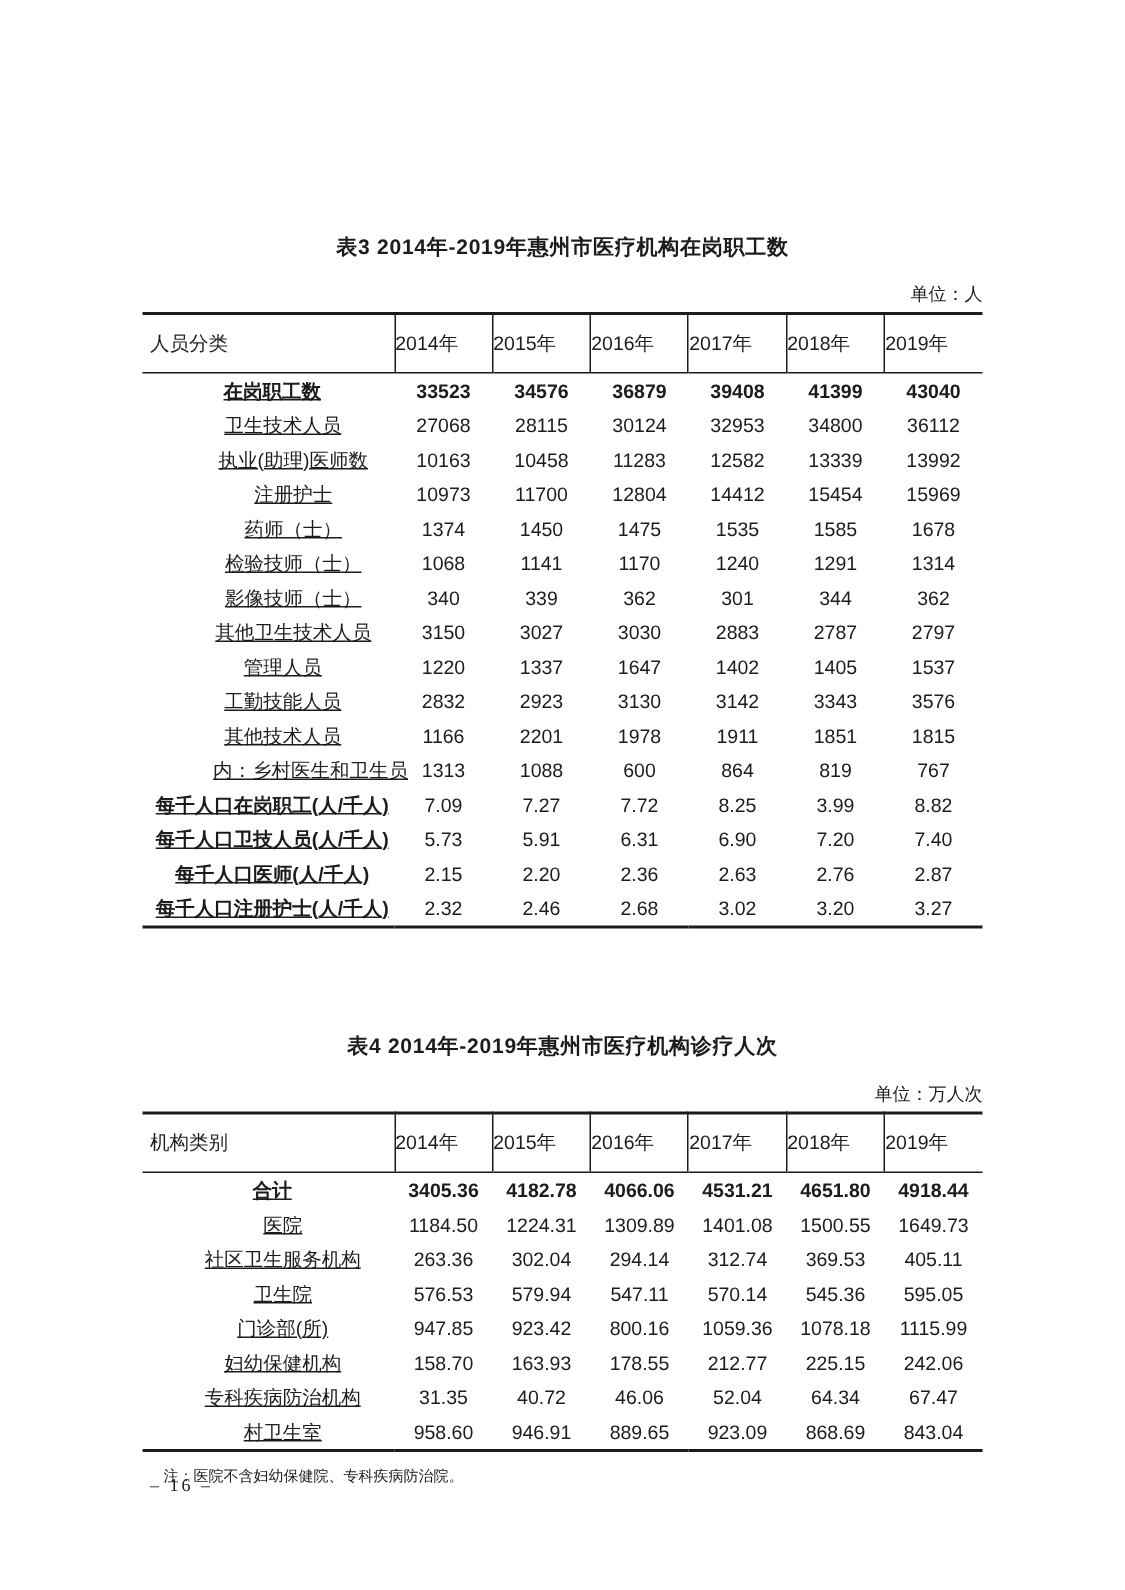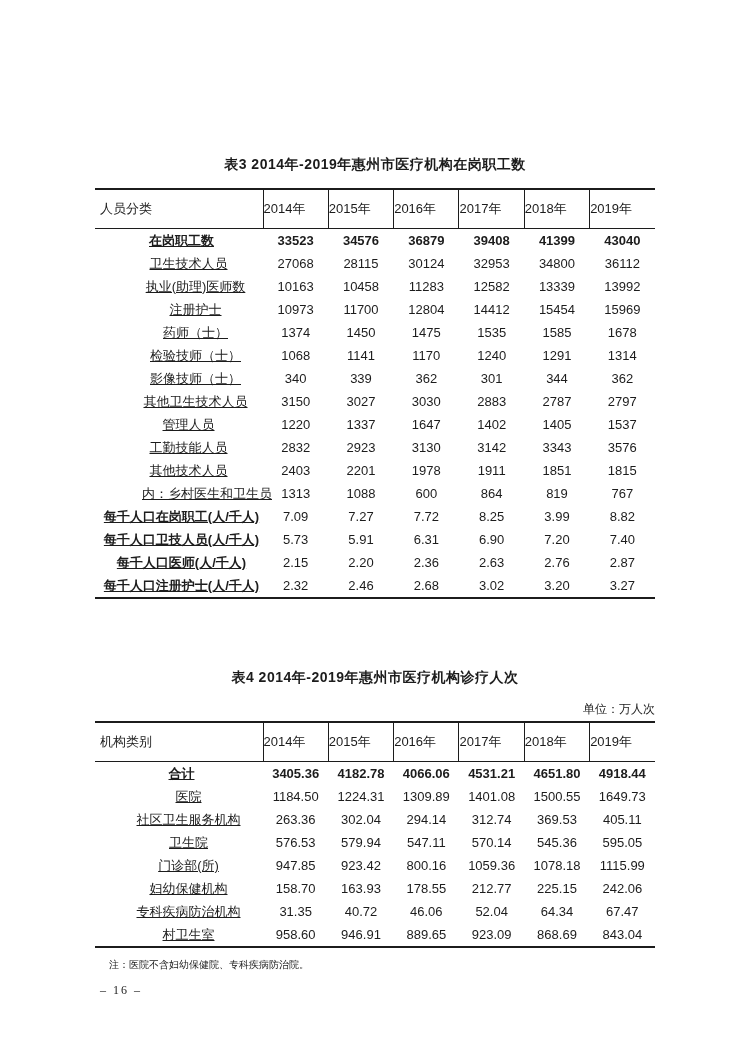--- a/index.html
+++ b/index.html
@@ -86,20 +86,21 @@
     letter-spacing: 2px;
   }
 </style>
 </head>
 <body>
 
 <div class="content">
 
   <section>
     <h2 class="tbl-title">表3 2014年-2019年惠州市医疗机构在岗职工数</h2>
+    <div class="unit">单位：人</div>
     <table class="stat-table">
         <colgroup>
           <col style="width: 168px;">
           <col>
           <col>
           <col>
           <col>
           <col>
           <col>
         </colgroup>
@@ -200,21 +201,21 @@
             <td class="lbl ind1">工勤技能人员</td>
             <td>2832</td>
             <td>2923</td>
             <td>3130</td>
             <td>3142</td>
             <td>3343</td>
             <td>3576</td>
           </tr>
           <tr>
             <td class="lbl ind1">其他技术人员</td>
-            <td>2403</td>
+            <td>1166</td>
             <td>2201</td>
             <td>1978</td>
             <td>1911</td>
             <td>1851</td>
             <td>1815</td>
           </tr>
           <tr>
             <td class="lbl ind3">内：乡村医生和卫生员</td>
             <td>1313</td>
             <td>1088</td>

